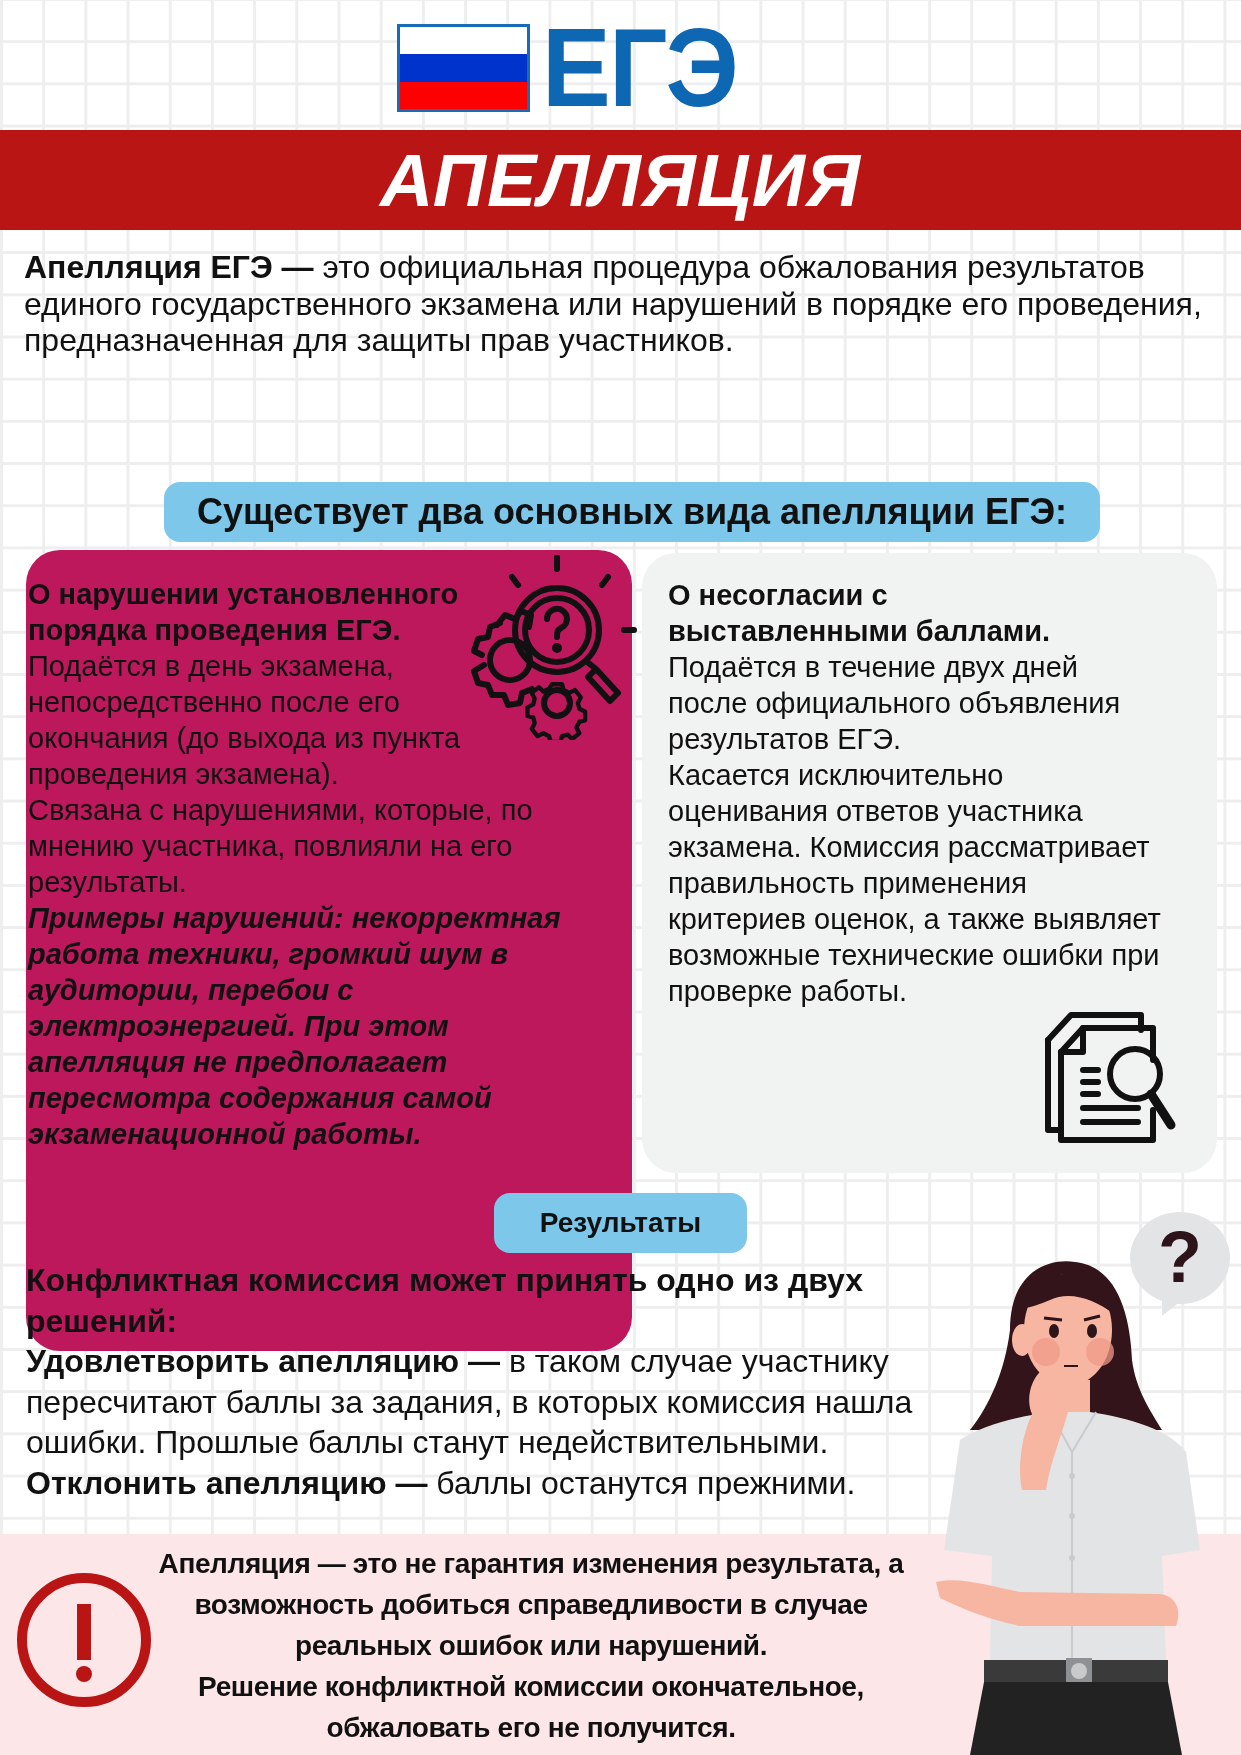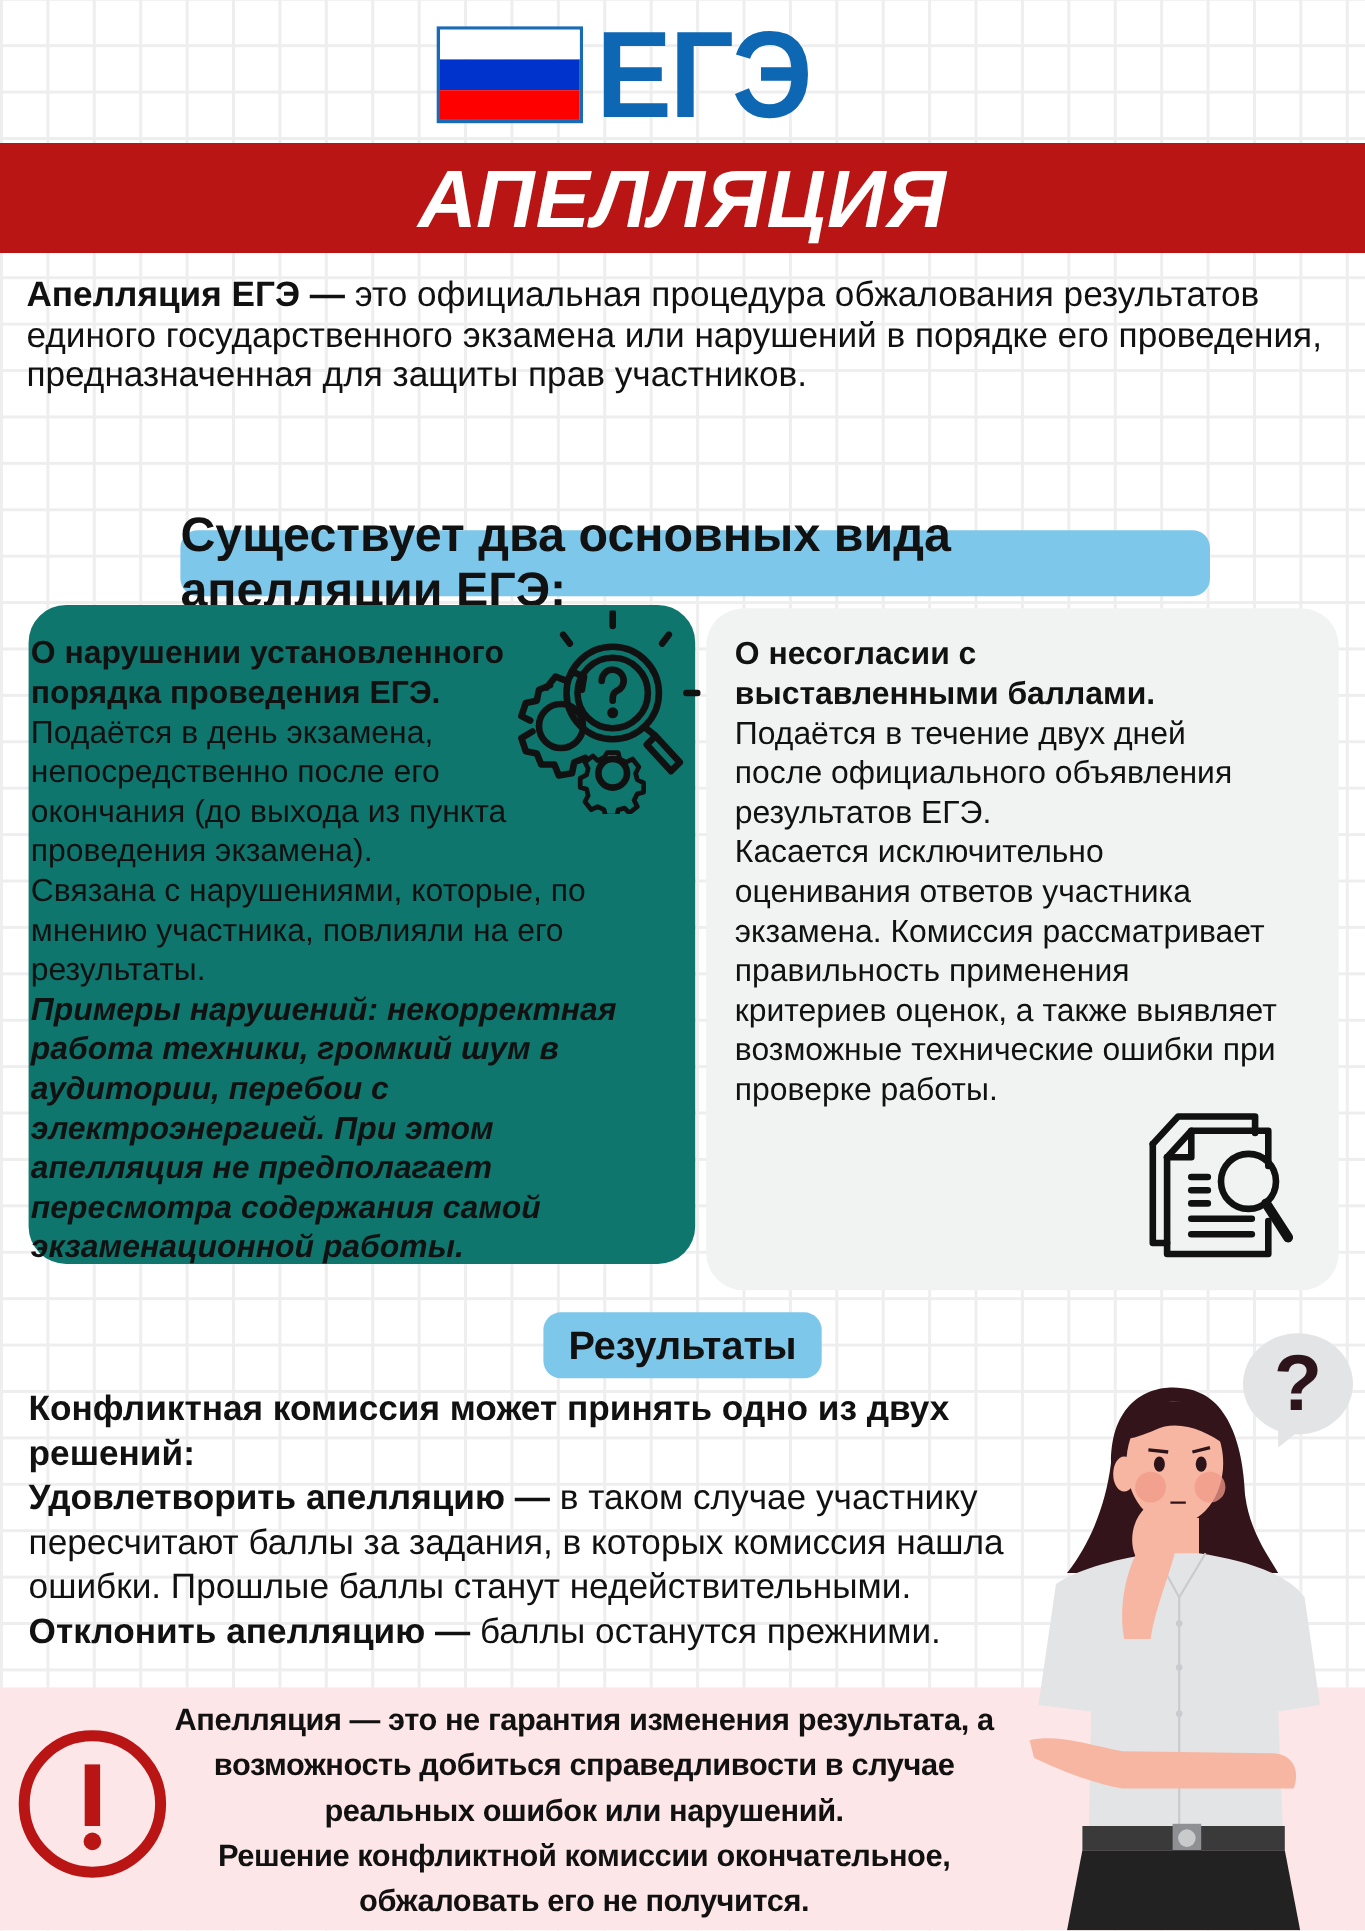--- a/index.html
+++ b/index.html
@@ -35,26 +35,26 @@
     display: flex; align-items: center; justify-content: center; }
   .banner-title { color: #fff; font-weight: 700; font-size: 74px; letter-spacing: 1px; font-style: italic; }
 
   
   .intro { left: 24px; top: 249px; width: 1200px; font-size: 32px; line-height: 36.5px; }
   .intro b { font-weight: 700; }
 
   
   .pill { background: #7cc7ea; border-radius: 16px; display: flex; align-items: center; justify-content: center;
     font-weight: 700; color: #111; }
-  .pill-types { left: 164px; top: 482px; width: 936px; height: 60px; font-size: 44px; }
-  .pill-results { left: 494px; top: 1193px; width: 253px; height: 60px; font-size: 36px; }
+  .pill-types { left: 164px; top: 482px; width: 936px; height: 60px; font-size: 36px; }
+  .pill-results { left: 494px; top: 1193px; width: 253px; height: 60px; font-size: 28px; }
 
   
   .card { border-radius: 34px; }
-  .card-left { left: 26px; top: 550px; width: 606px; height: 599px; background: #0f766e; }
+  .card-left { left: 26px; top: 550px; width: 606px; height: 801px; background: #be185d; }
   .card-right { left: 642px; top: 553px; width: 575px; height: 620px; background: #f1f2f2; }
   .card-text { font-size: 29px; line-height: 36px; }
   .card-left .card-text { position: absolute; left: 2px; top: 26px; width: 600px; }
   .card-right .card-text { position: absolute; left: 26px; top: 24px; width: 540px; }
   .card-text .head { font-weight: 700; }
   .card-text .emph { font-weight: 700; font-style: italic; }
 
   .icon-gears { left: 462px; top: 555px; width: 175px; height: 185px; }
   .icon-docs { left: 1043px; top: 1010px; width: 150px; height: 135px; }
 

